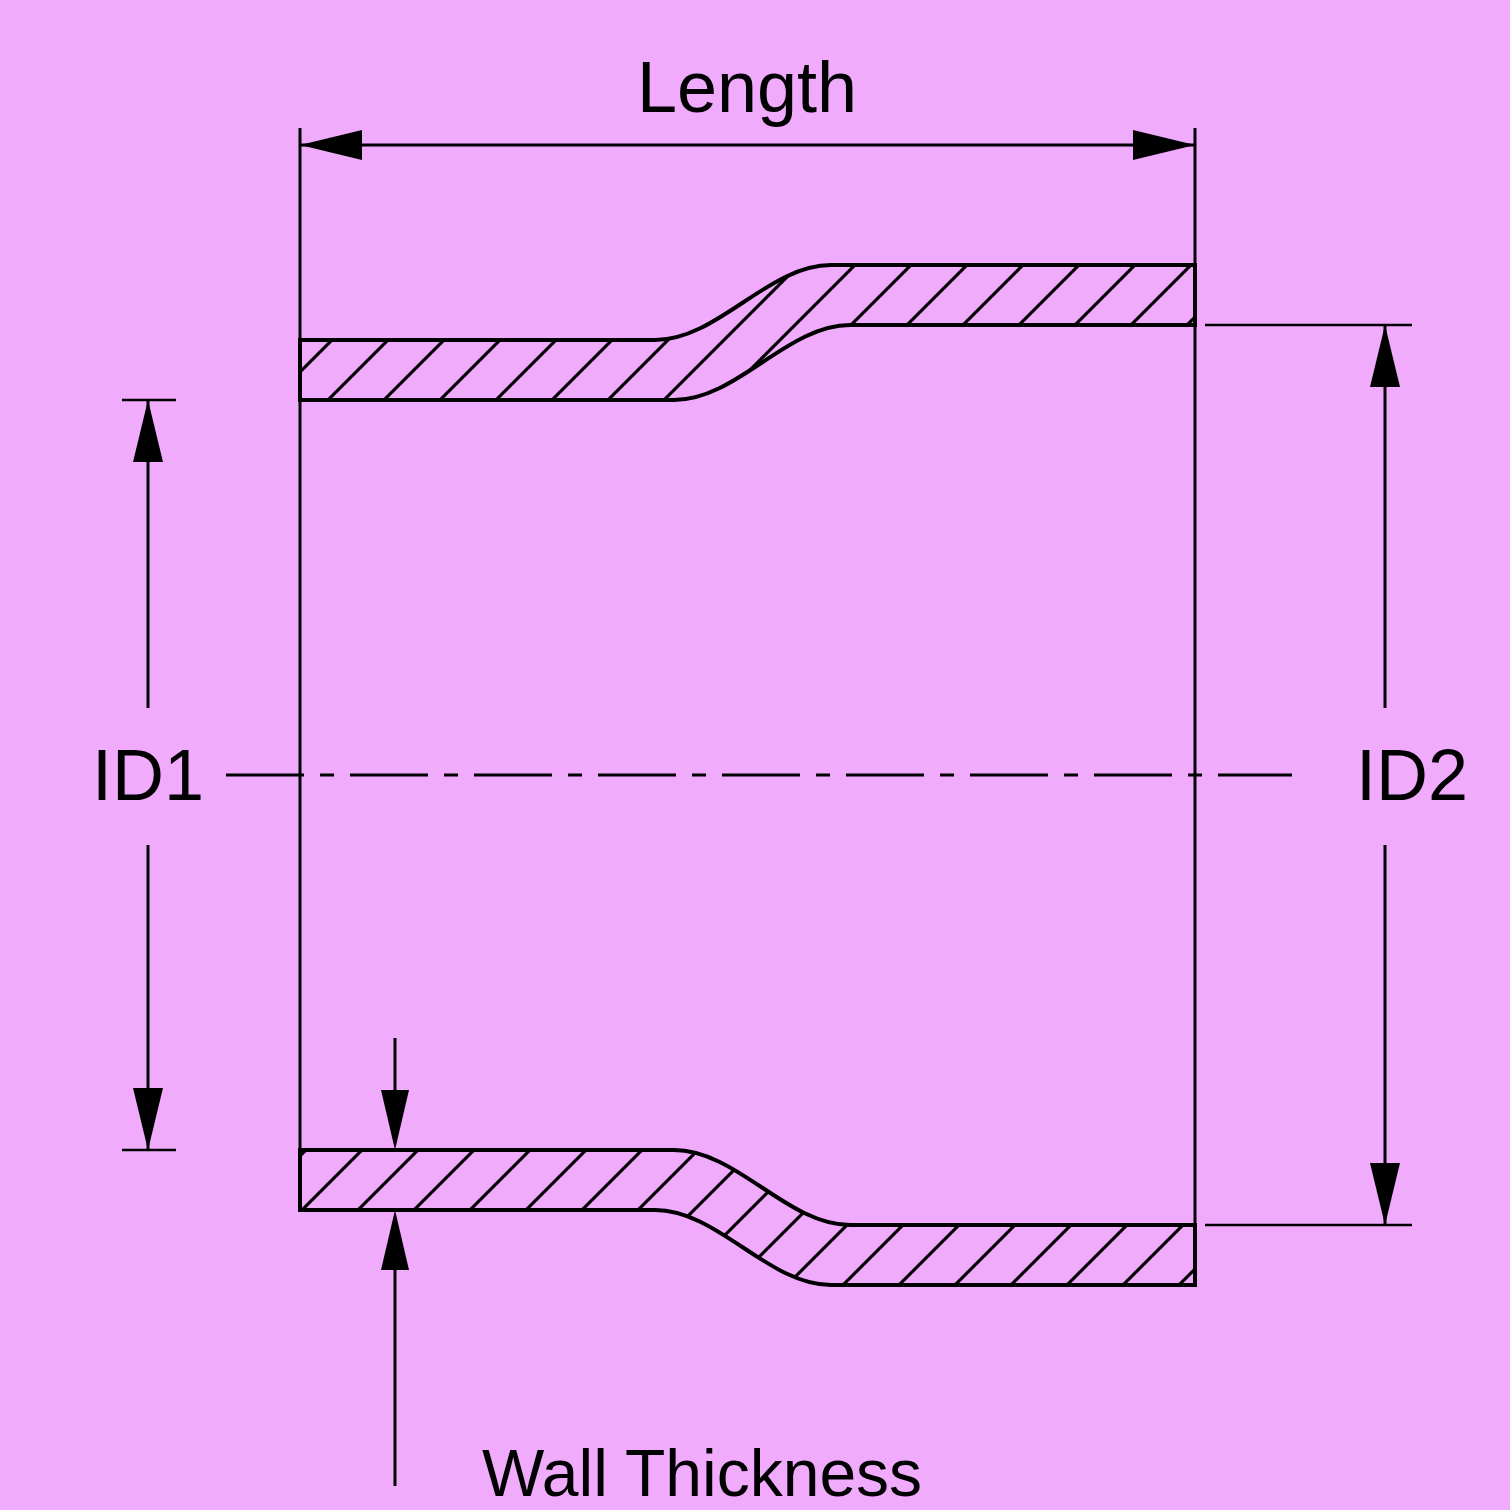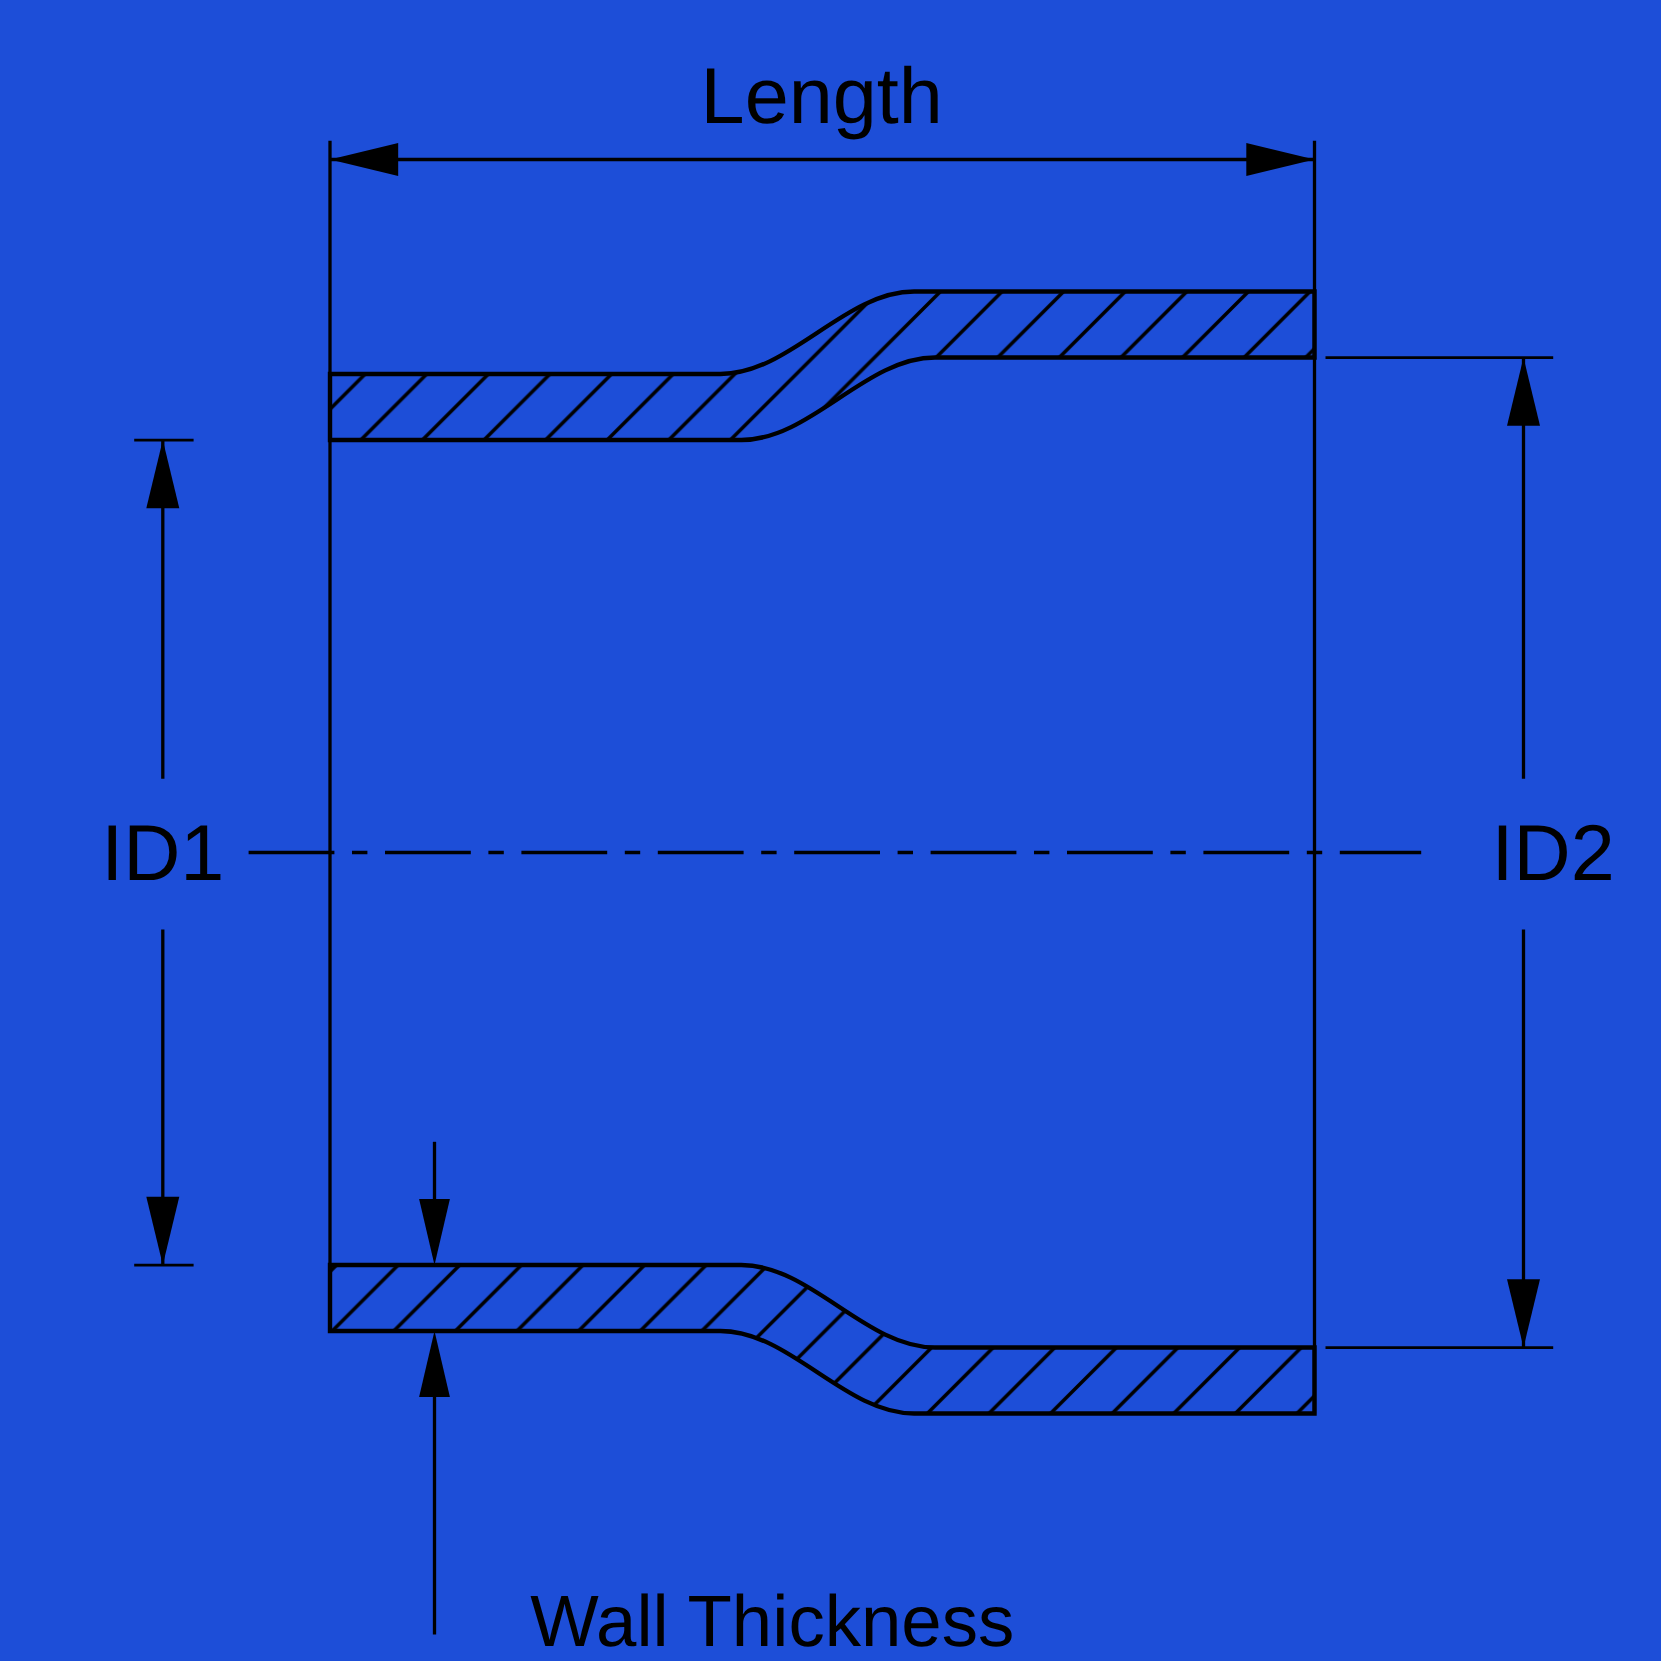--- a/index.html
+++ b/index.html
@@ -4,21 +4,21 @@
 <style>
   html, body {
     margin: 0;
     padding: 0;
     background: #ffffff;
   }
   .canvas {
     position: relative;
     width: 1510px;
     height: 1510px;
-    background: #1d4ed8;
+    background: #f0abfc;
     overflow: hidden;
   }
   svg { display: block; }
   text {
     font-family: "Liberation Sans", "DejaVu Sans", sans-serif;
     fill: #000000;
   }
 </style>
 </head>
 <body>

